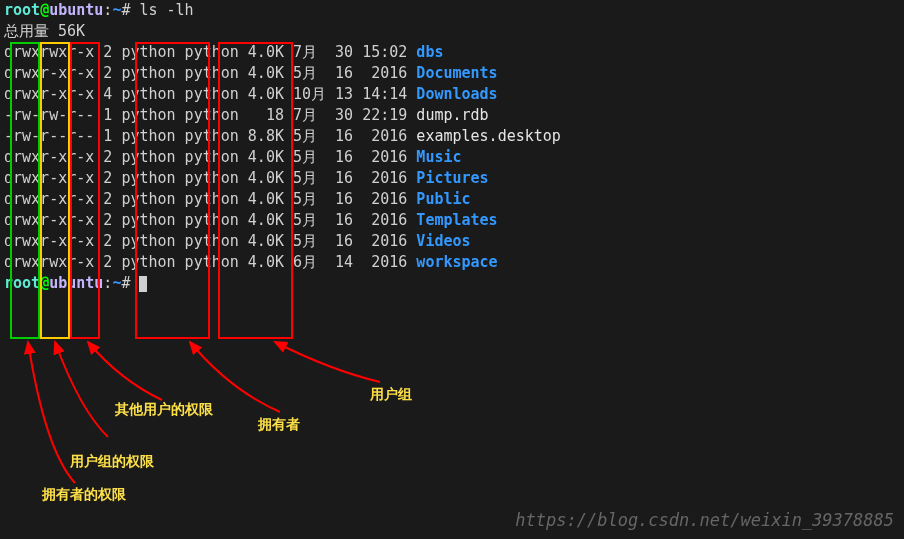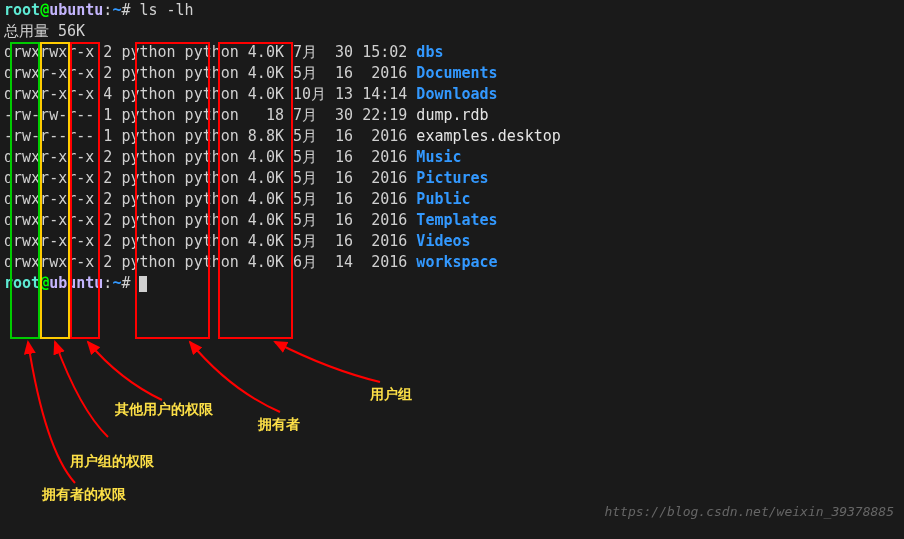--- a/index.html
+++ b/index.html
@@ -48,23 +48,23 @@
     }
     .anno-red { color: #fde047; }
     svg.arrows {
       position: absolute;
       top: 0; left: 0;
       width: 904px; height: 539px;
       pointer-events: none;
     }
     .watermark {
       position: absolute;
-      bottom: 18px; right: 10px;
+      bottom: 6px; right: 10px;
       color: #666;
-      font-size: 13px;
+      font-size: 17px;
       font-style: italic;
       text-align: right;
     }
   </style>
 </head>
 <body>
 
 <div class="terminal">
   <div class="line"><span class="prompt-user">root</span><span class="prompt-at">@</span><span class="prompt-host">ubuntu</span><span class="prompt-colon">:</span><span class="prompt-path">~</span><span class="prompt-hash">#</span> <span class="cmd">ls -lh</span></div>
   <div class="line">总用量 56K</div>

